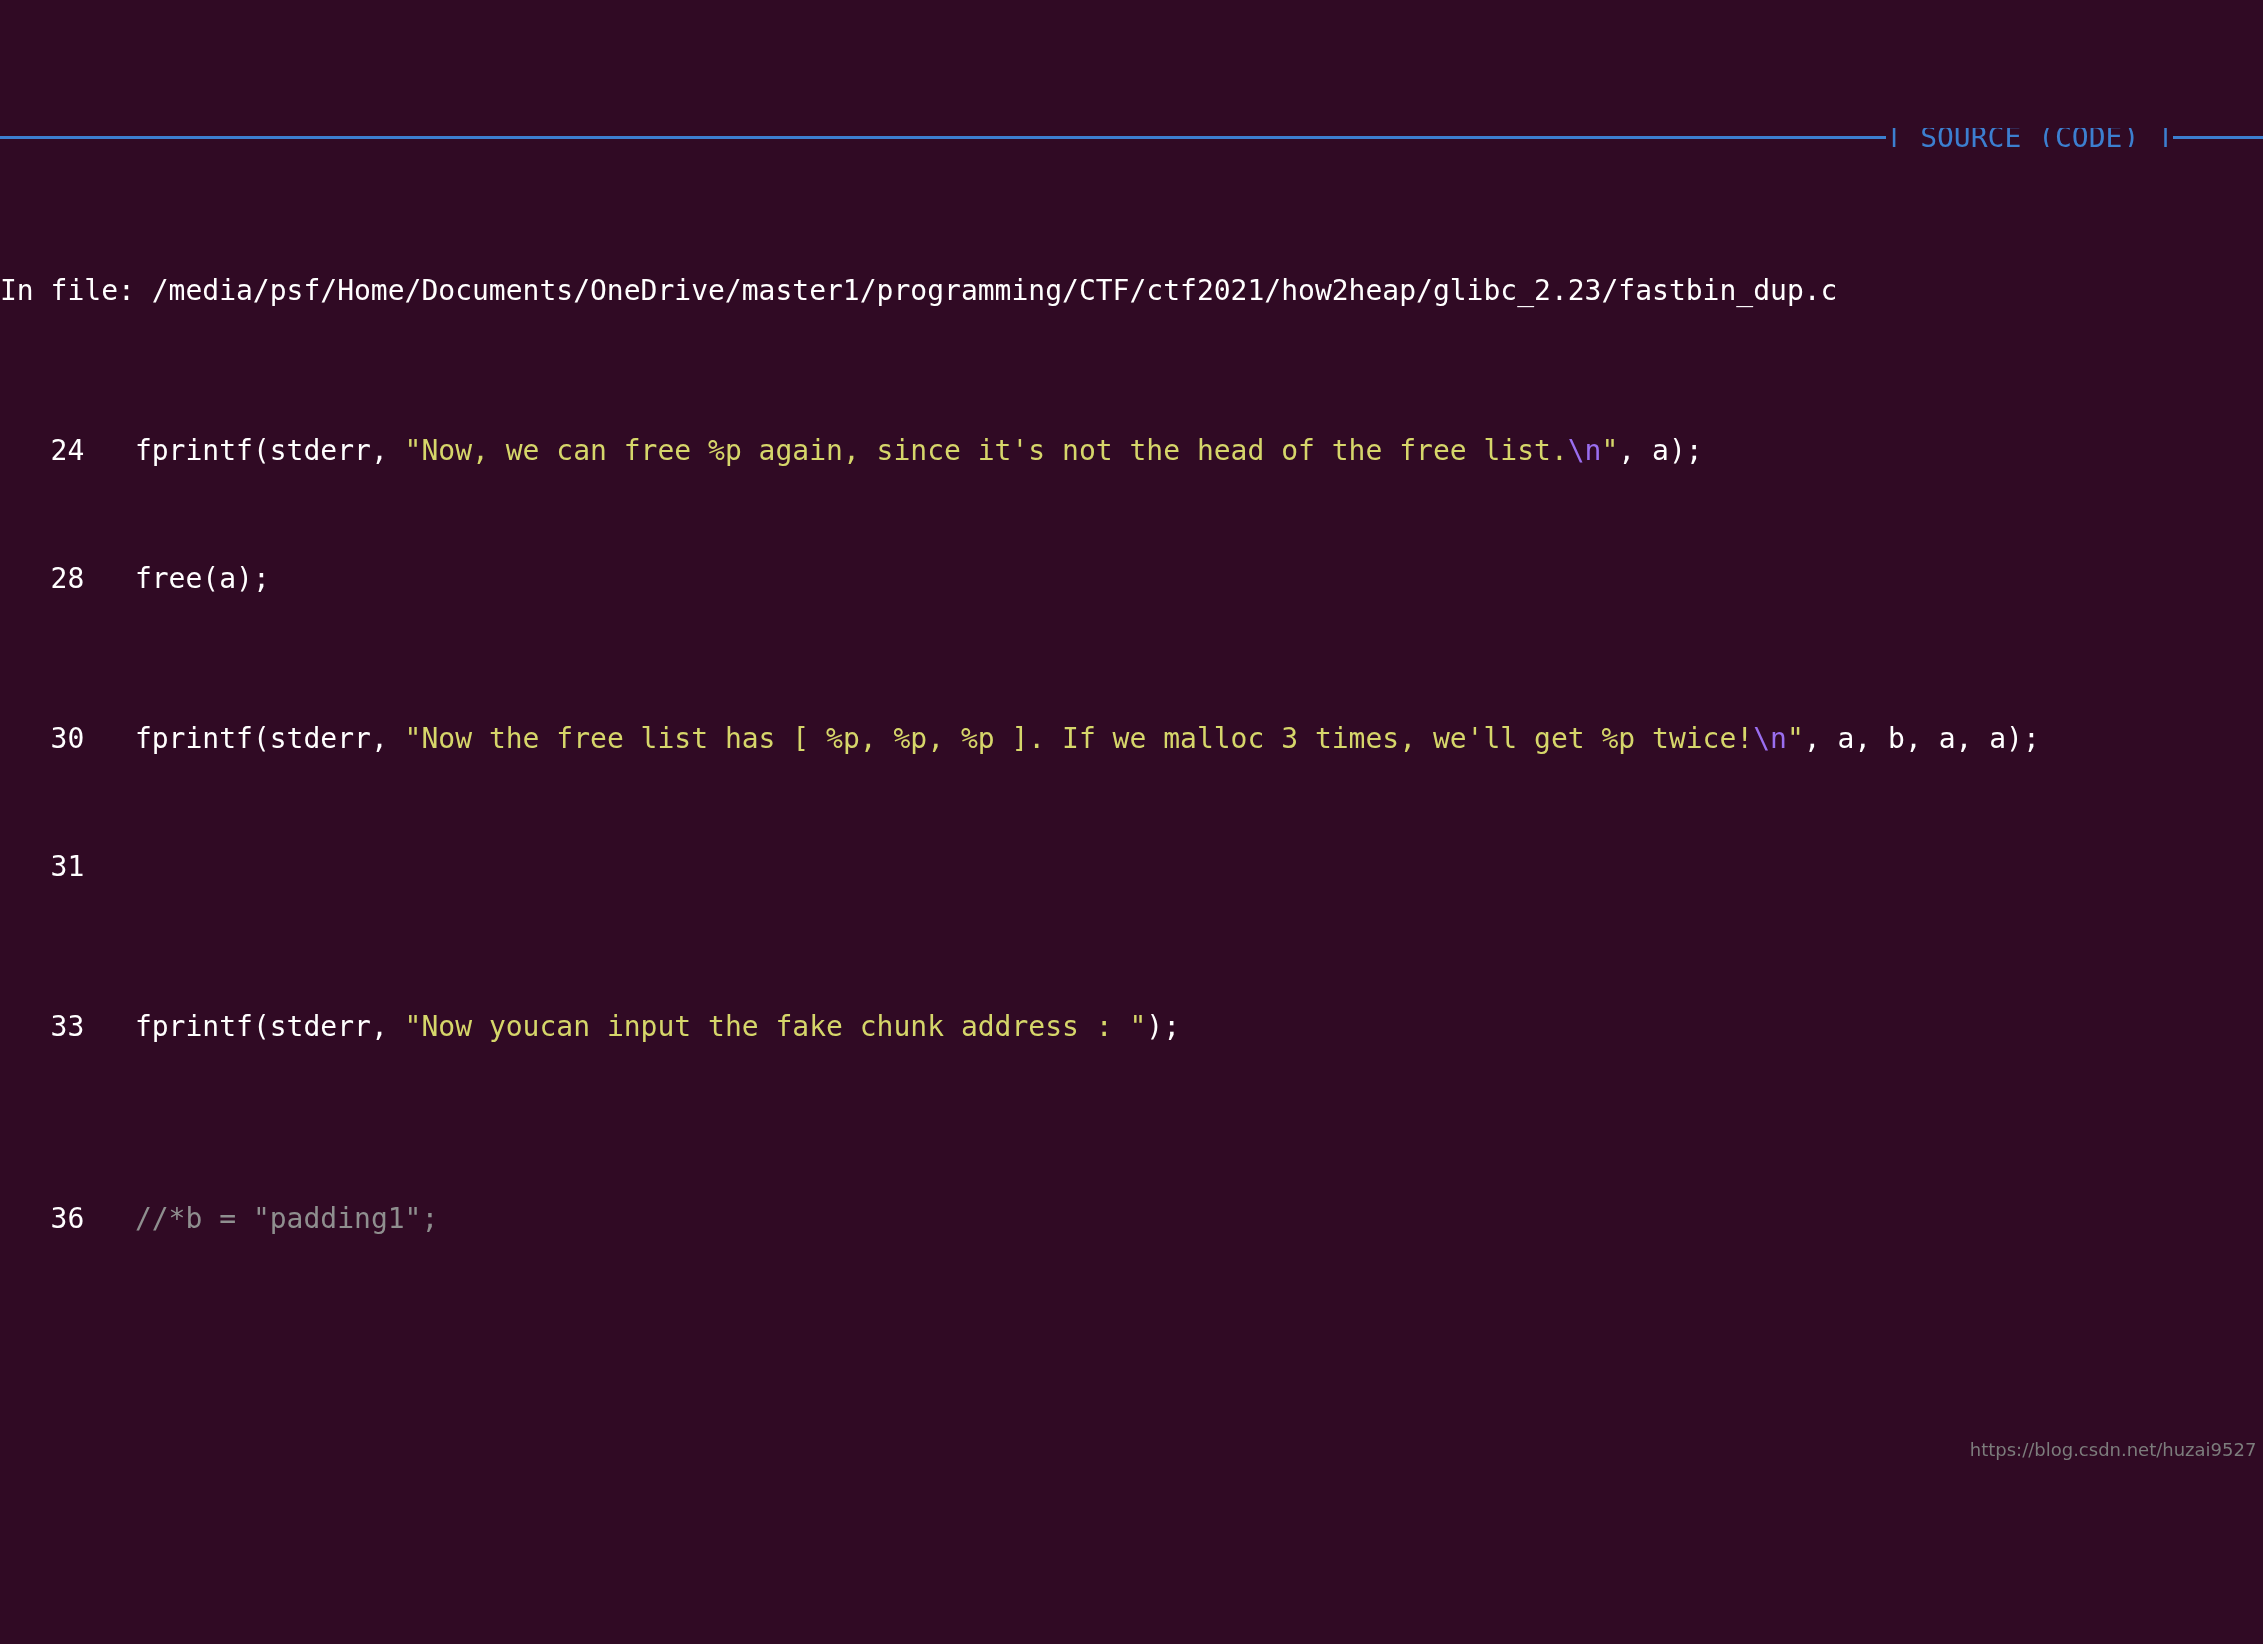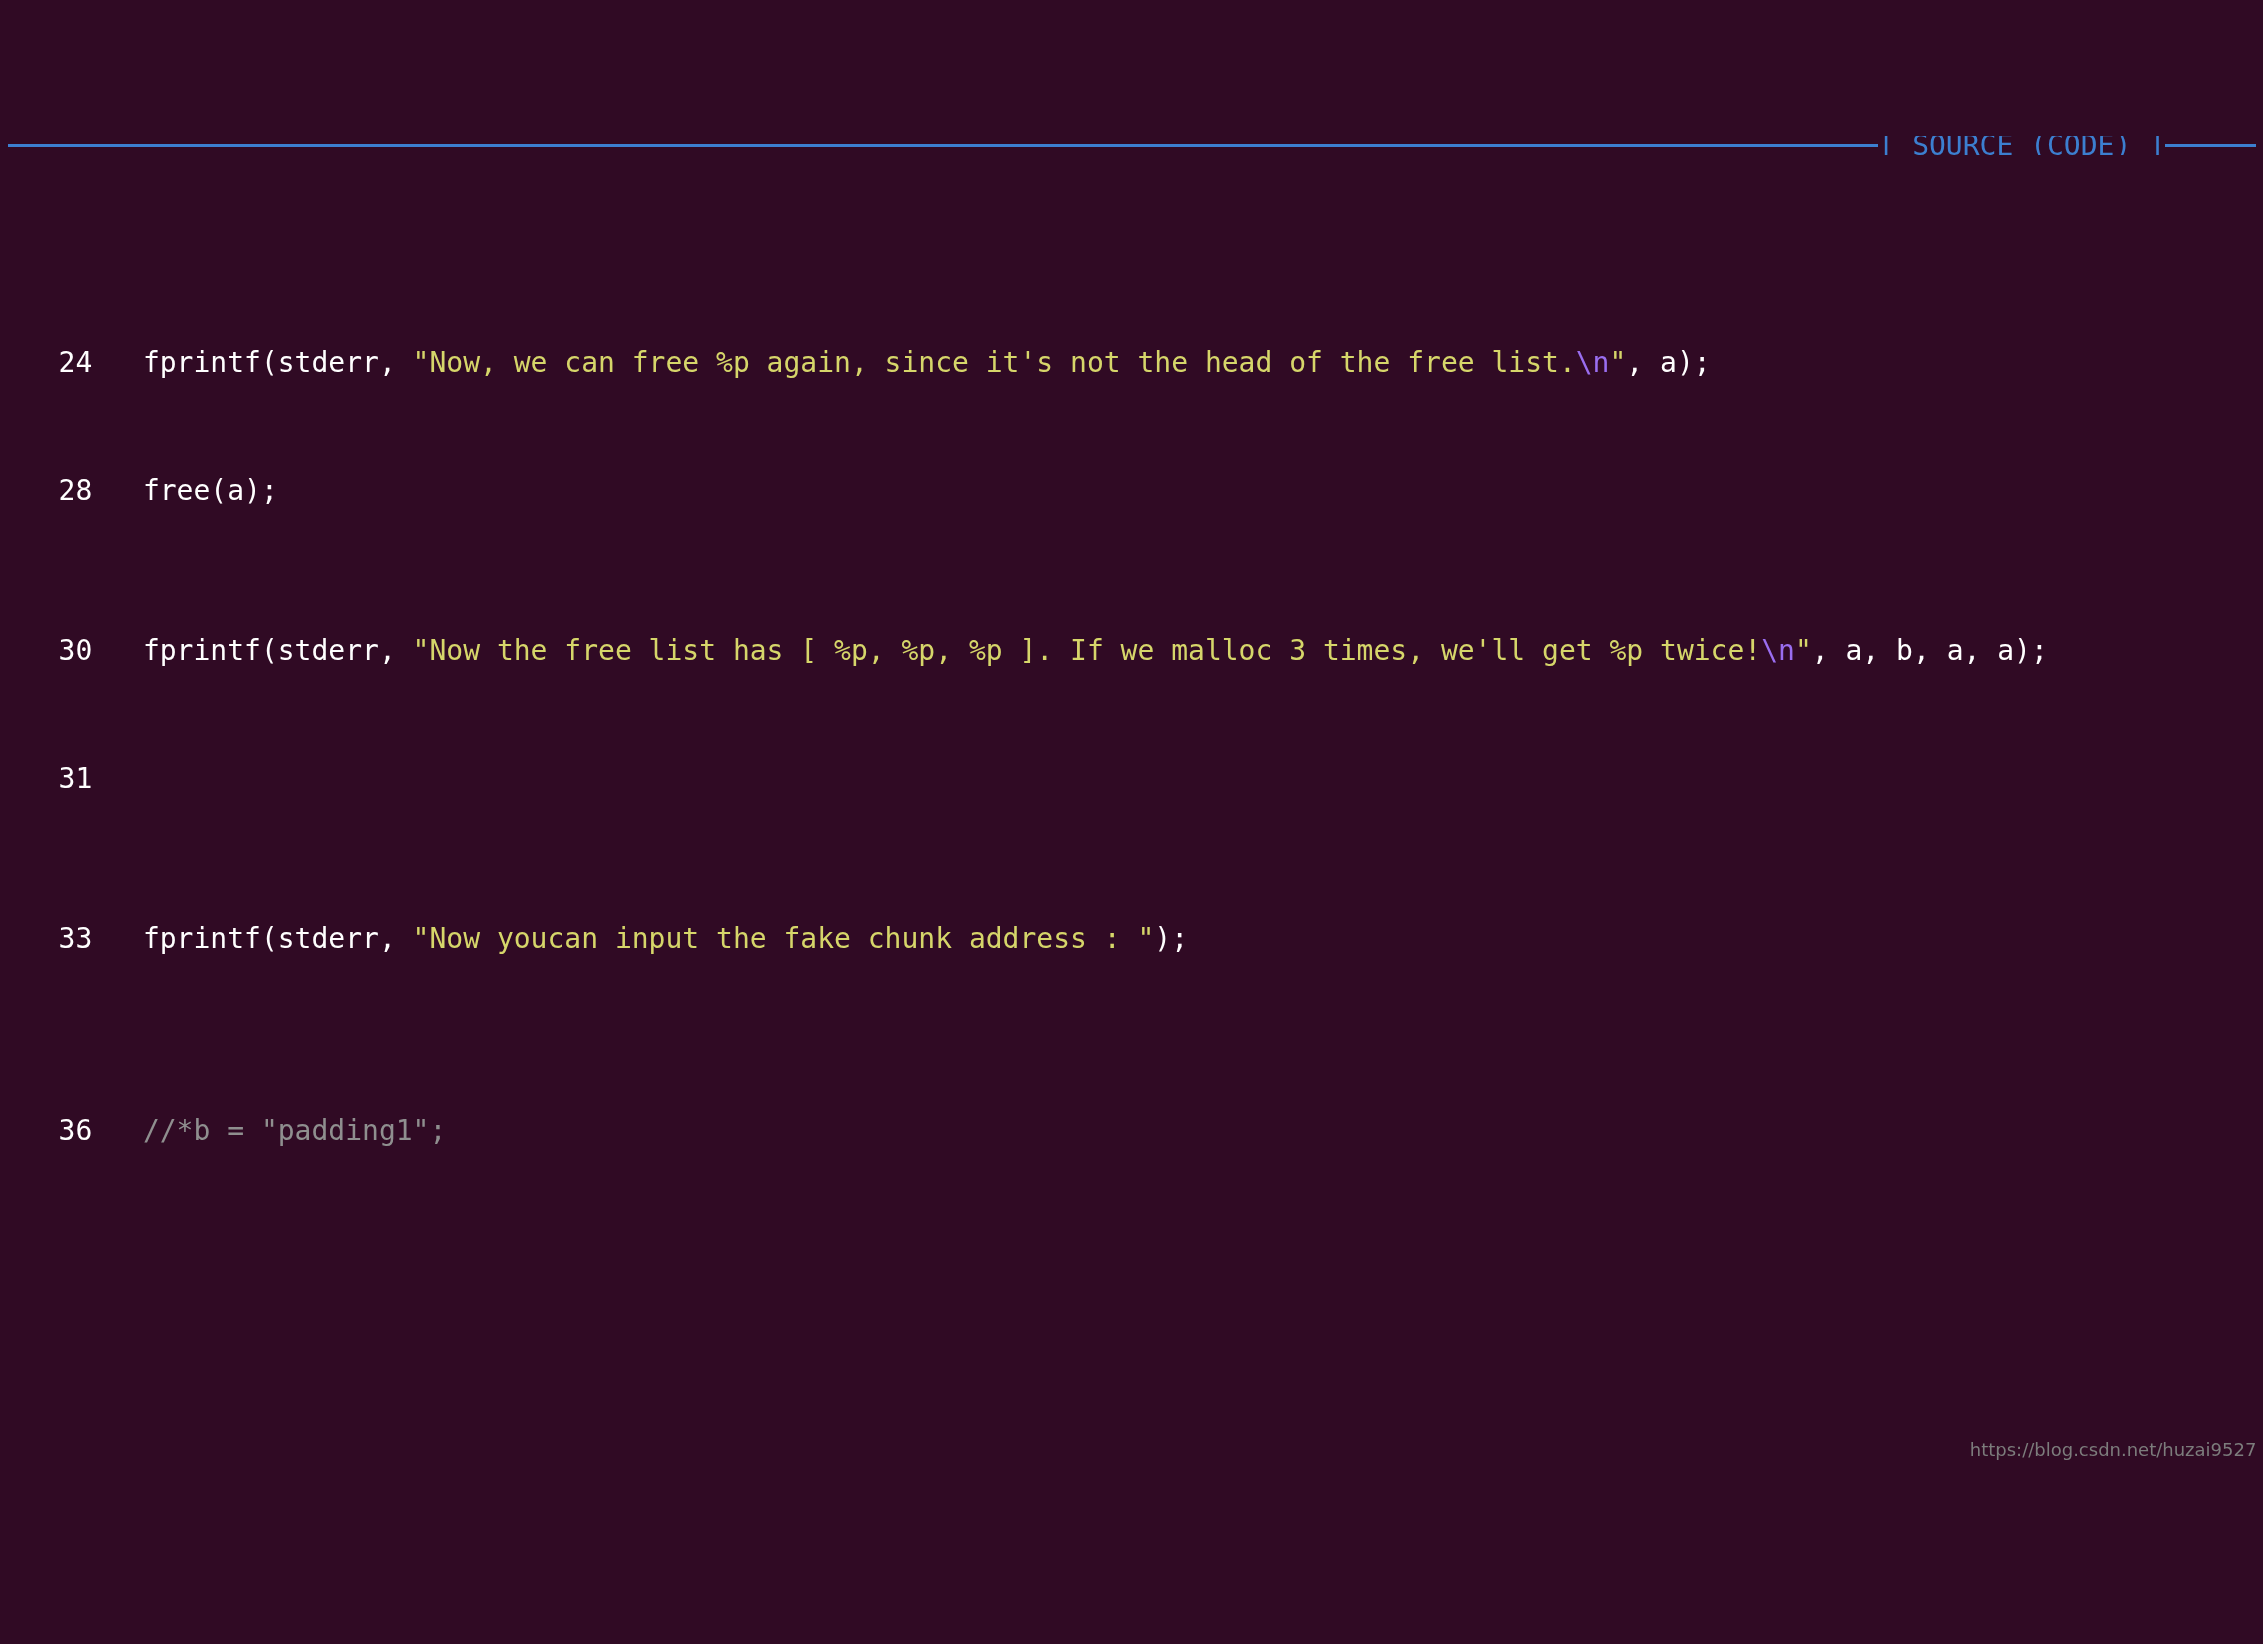--- a/index.html
+++ b/index.html
@@ -14,21 +14,21 @@
     font-family: "DejaVu Sans Mono", "Liberation Mono", monospace;
     font-size: 28px;
     line-height: 32px;
     color: #ffffff;
     -webkit-font-smoothing: none;
   }
   .term {
     position: relative;
     width: 2264px;
     height: 1483px;
-    padding: 8px;
+    padding: 0;
     box-sizing: border-box;
     white-space: pre;
   }
   .ln { white-space: pre; height: 32px; }
 
   
   .c-white   { color: #ffffff; }
   .c-bold    { font-weight: bold; color: #ffffff; }
   .c-str     { color: #d6d66a; }
   .c-comment { color: #8f8f8f; }
@@ -68,20 +68,21 @@
 <div class="term">
 
   
   <div class="ln rule" style="height:19px;overflow:hidden;">
     <span class="bar"></span>
     <span class="lbl">[ SOURCE (CODE) ]</span>
     <span class="bar" style="flex:0 0 91px"></span>
   </div>
 
   
+  <div class="ln"><span class="c-white">In file: </span><span class="c-white">/media/psf/Home/Documents/OneDrive/master1/programming/CTF/ctf2021/how2heap/glibc_2.23/fastbin_dup.c</span></div>
 
   
   <div class="ln src-line"><span class="c-white">   </span><span class="c-white">24</span><span class="c-white">   </span><span class="c-white">fprintf(stderr, </span><span class="c-str">"Now, we can free %p again, since it's not the head of the free list.</span><span class="c-num">\n</span><span class="c-str">"</span><span class="c-white">, a);</span></div>
 
   <div class="ln src-line"><span class="c-white">   </span><span class="c-white">28</span><span class="c-white">   </span><span class="c-white">free(a);</span></div>
 
 
   <div class="ln src-line"><span class="c-white">   </span><span class="c-white">30</span><span class="c-white">   </span><span class="c-white">fprintf(stderr, </span><span class="c-str">"Now the free list has [ %p, %p, %p ]. If we malloc 3 times, we'll get %p twice!</span><span class="c-num">\n</span><span class="c-str">"</span><span class="c-white">, a, b, a, a);</span></div>
 
   <div class="ln src-line"><span class="c-white">   </span><span class="c-white">31</span></div>

